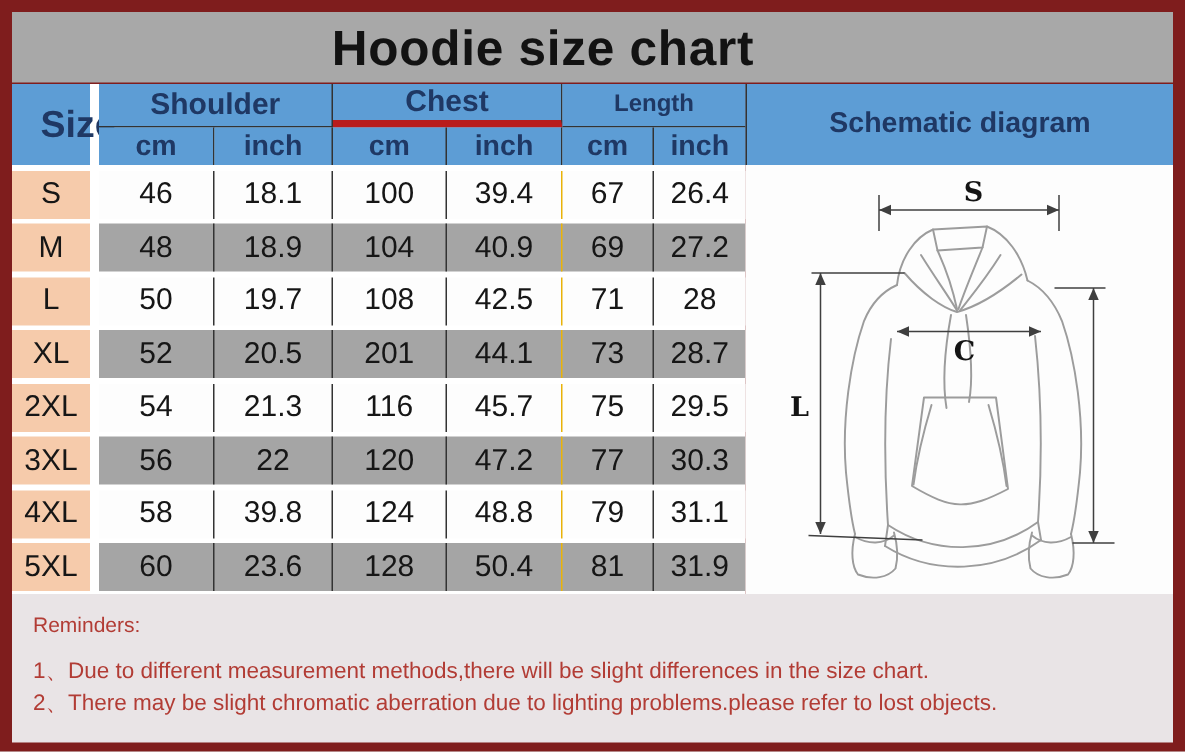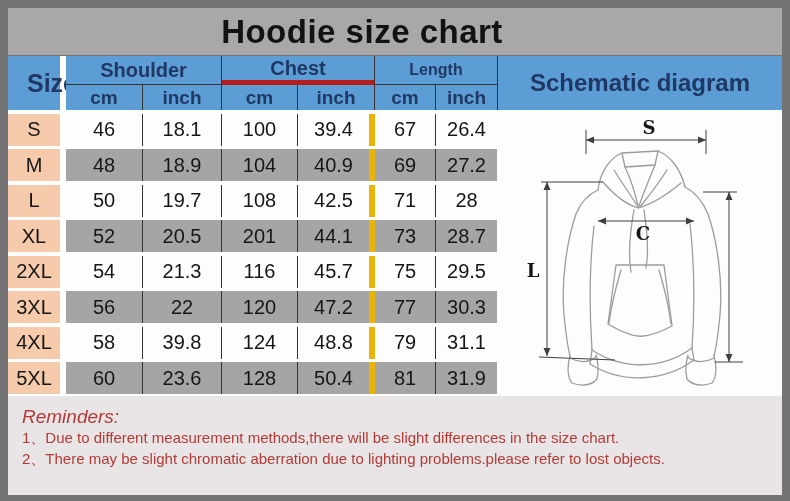--- a/index.html
+++ b/index.html
@@ -1,17 +1,17 @@
 <!DOCTYPE html>
 <html><head>
 <meta charset="utf-8">
 <style>
   html,body{margin:0;padding:0;background:#ddd;}
   *{box-sizing:border-box;font-family:"Liberation Sans",sans-serif;}
-  #stage{position:relative;width:790px;height:501px;background:#737373;overflow:hidden;}
+  #stage{position:relative;width:790px;height:501px;background:#7f1d1d;overflow:hidden;}
 
   
   .title-band{position:absolute;left:8px;top:8px;width:774px;height:47px;background:#a8a8a8;
     display:flex;align-items:center;justify-content:center;padding-right:66px;}
   .title-band h1{margin:0;font-size:33px;font-weight:bold;color:#121212;letter-spacing:.5px;}
 
   
   .table-bg{position:absolute;left:8px;top:56px;width:489px;height:340px;background:#ffffff;}
 
   
@@ -21,49 +21,49 @@
   .g-shoulder{left:58px;top:0;width:156px;height:29px;font-size:20px;border-bottom:1px solid #333;border-right:1px solid #333;}
   .g-chest{left:214px;top:0;width:153px;height:29px;font-size:20px;border-bottom:5px solid #b91c1c;border-right:1px solid #333;}
   .g-length{left:367px;top:0;width:122px;height:29px;font-size:16px;border-bottom:1px solid #333;}
   .u{top:29px;height:25px;font-size:19px;}
   .u0{left:58px;width:77px;border-right:1px solid #333;}
   .u1{left:135px;width:79px;border-right:1px solid #333;}
   .u2{left:214px;width:76px;border-right:1px solid #333;}
   .u3{left:290px;width:77px;border-right:1px solid #333;}
   .u4{left:367px;width:61px;border-right:1px solid #333;}
   .u5{left:428px;width:61px;}
-  .schem-head{left:489px;top:0;width:285px;height:54px;font-size:24px;border-left:1px solid #333;}
+  .schem-head{left:489px;top:0;width:285px;height:54px;font-size:19px;border-left:1px solid #333;}
 
   
   .tbody{position:absolute;left:8px;top:110px;width:489px;}
   .trow{display:flex;height:32px;margin-top:3.5px;}
   .cell{display:flex;align-items:center;justify-content:center;font-size:20px;color:#161616;}
   .size-cell{width:52px;margin-right:6px;background:#f6cbab;}
   .vals{display:flex;}
   .vals.white{background:#fdfdfd;}
   .vals.gray{background:#a5a5a5;}
   .val{height:32px;}
   .val.c0{width:77px;border-right:1px solid #333;}
   .val.c1{width:79px;border-right:1px solid #333;}
   .val.c2{width:76px;border-right:1px solid #333;}
-  .val.c3{width:77px;border-right:6px solid #eab308;}
+  .val.c3{width:77px;border-right:1px solid #eab308;}
   .val.c4{width:61px;border-right:1px solid #333;}
   .val.c5{width:61px;}
 
   
   .schem-body{position:absolute;left:497px;top:110px;width:285px;height:287px;background:#fdfdfd;}
   .hoodie path{fill:none;stroke:#9c9c9c;stroke-width:1.3;stroke-linecap:round;stroke-linejoin:round;}
   .meas line,.meas path{stroke:#3f3f3f;stroke-width:1;fill:none;}
   .meas polygon{fill:#3f3f3f;stroke:none;}
   .meas text{fill:#141414;font-family:"DejaVu Serif",serif;font-weight:bold;font-size:18px;text-anchor:middle;}
 
   
   .bottom-area{position:absolute;left:8px;top:396px;width:774px;height:99px;background:#e9e4e6;}
   .reminders{position:absolute;left:14px;top:10px;color:#b23c35;font-size:15px;line-height:21px;}
-  .reminders .rem-head{font-size:19px;margin-bottom:0;font-style:italic;}
+  .reminders .rem-head{font-size:14px;margin-bottom:10px;}
 </style>
 </head>
 <body>
 
 <div id="stage">
 
   <div class="title-band">
     <h1>Hoodie size chart</h1>
   </div>
 

